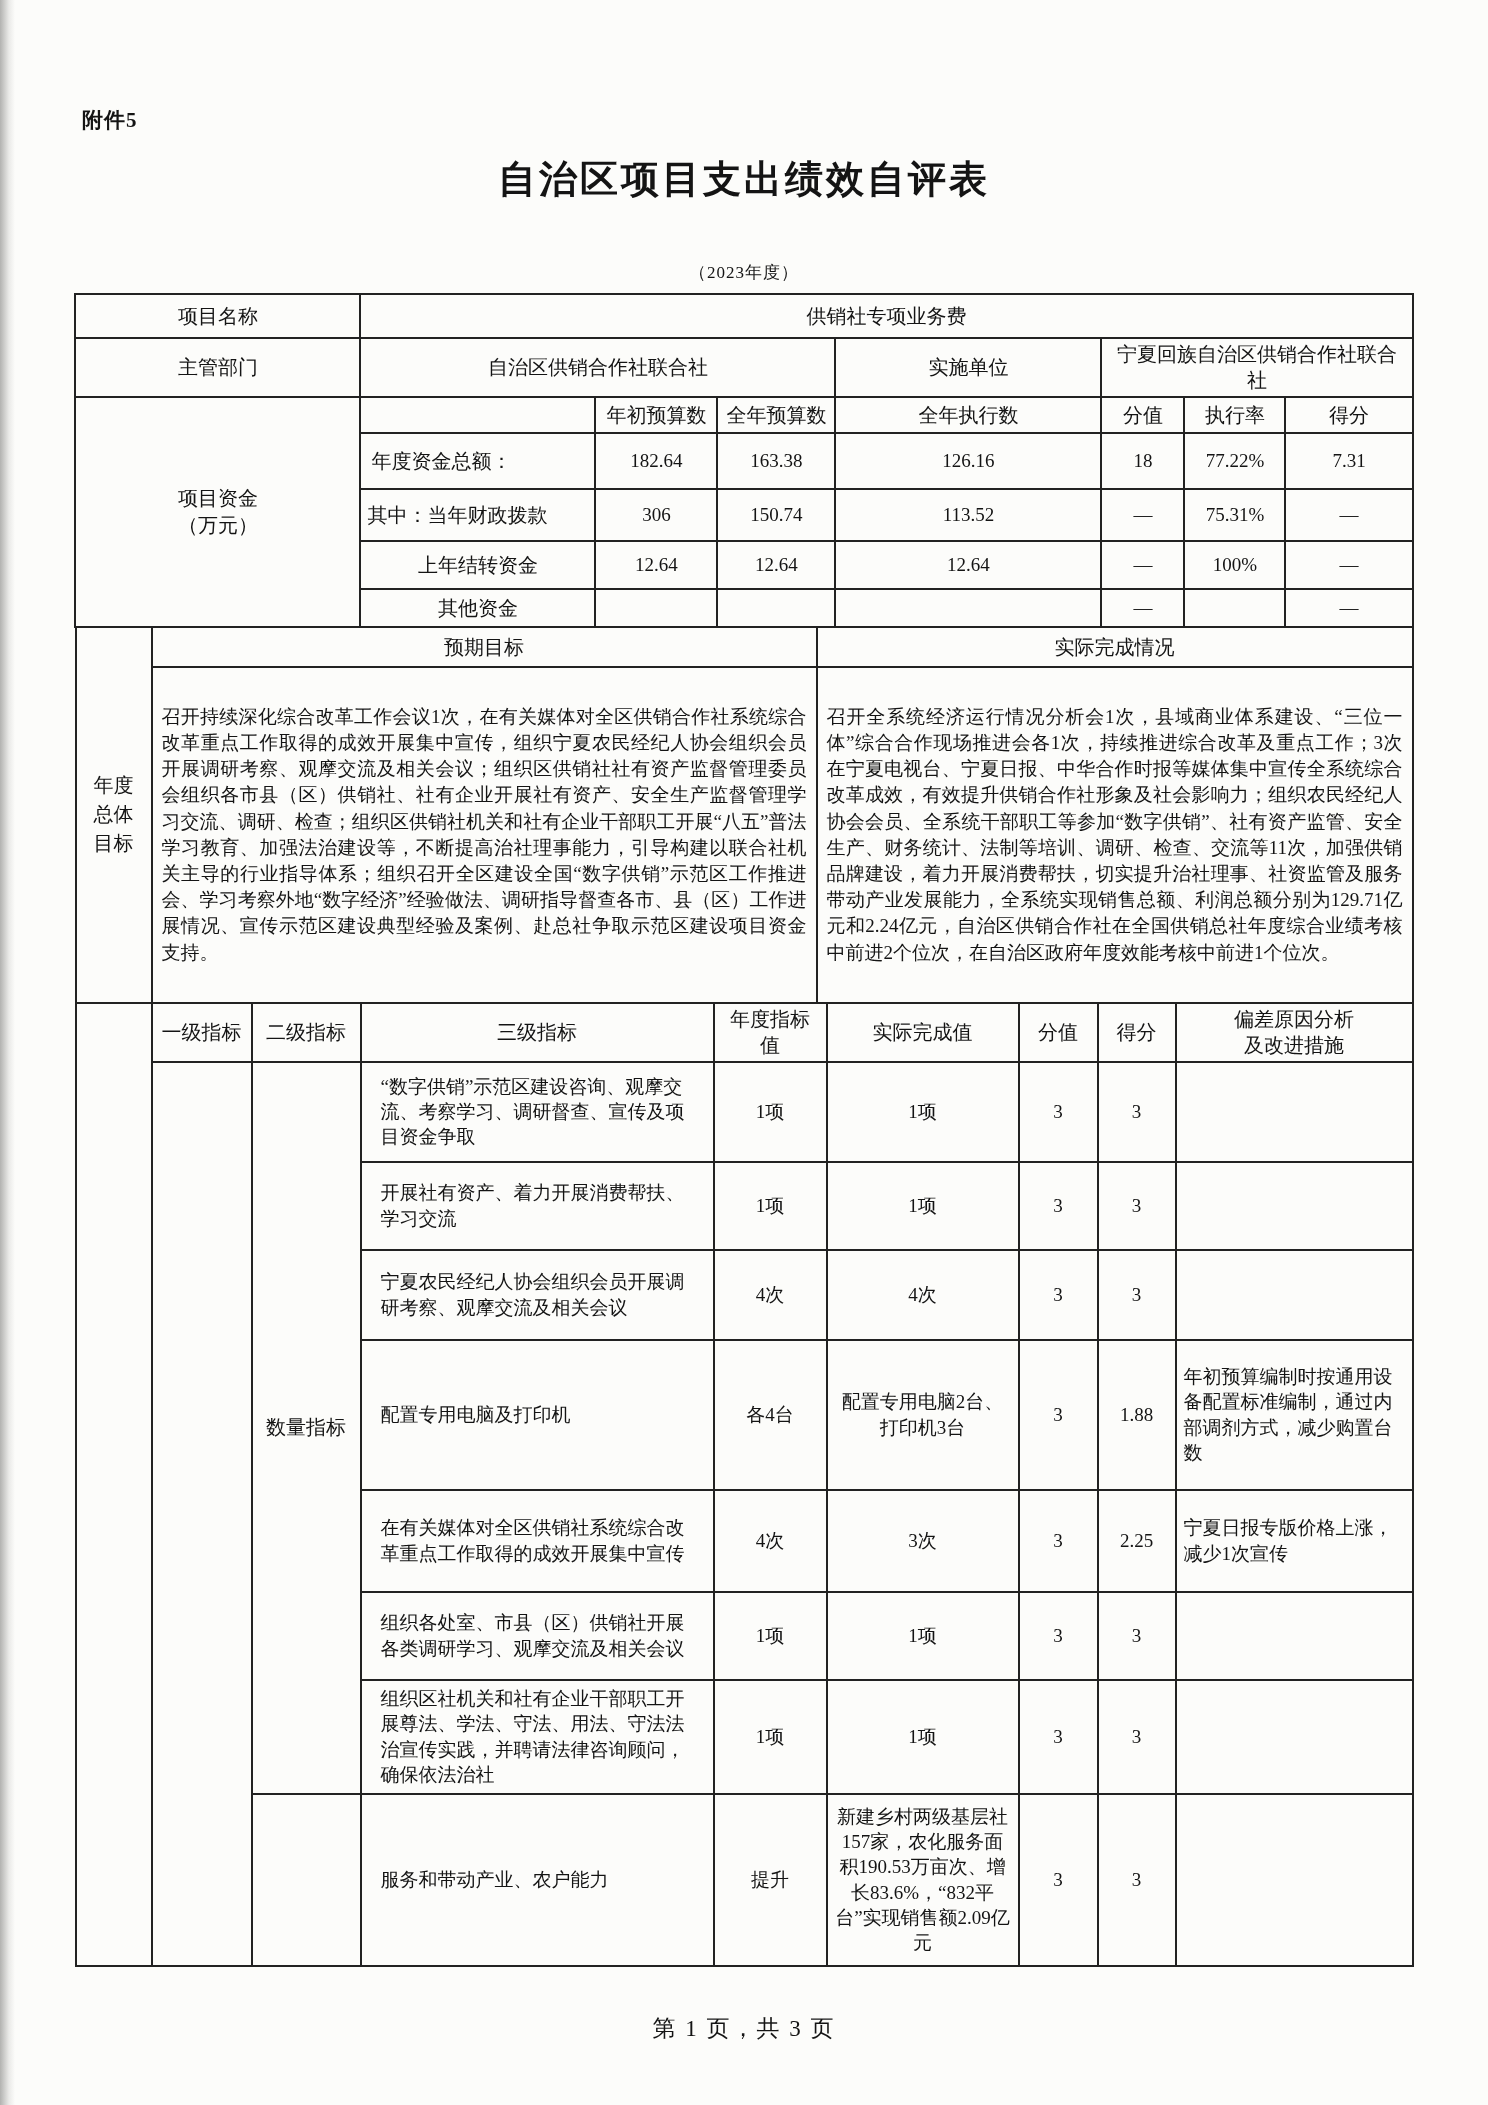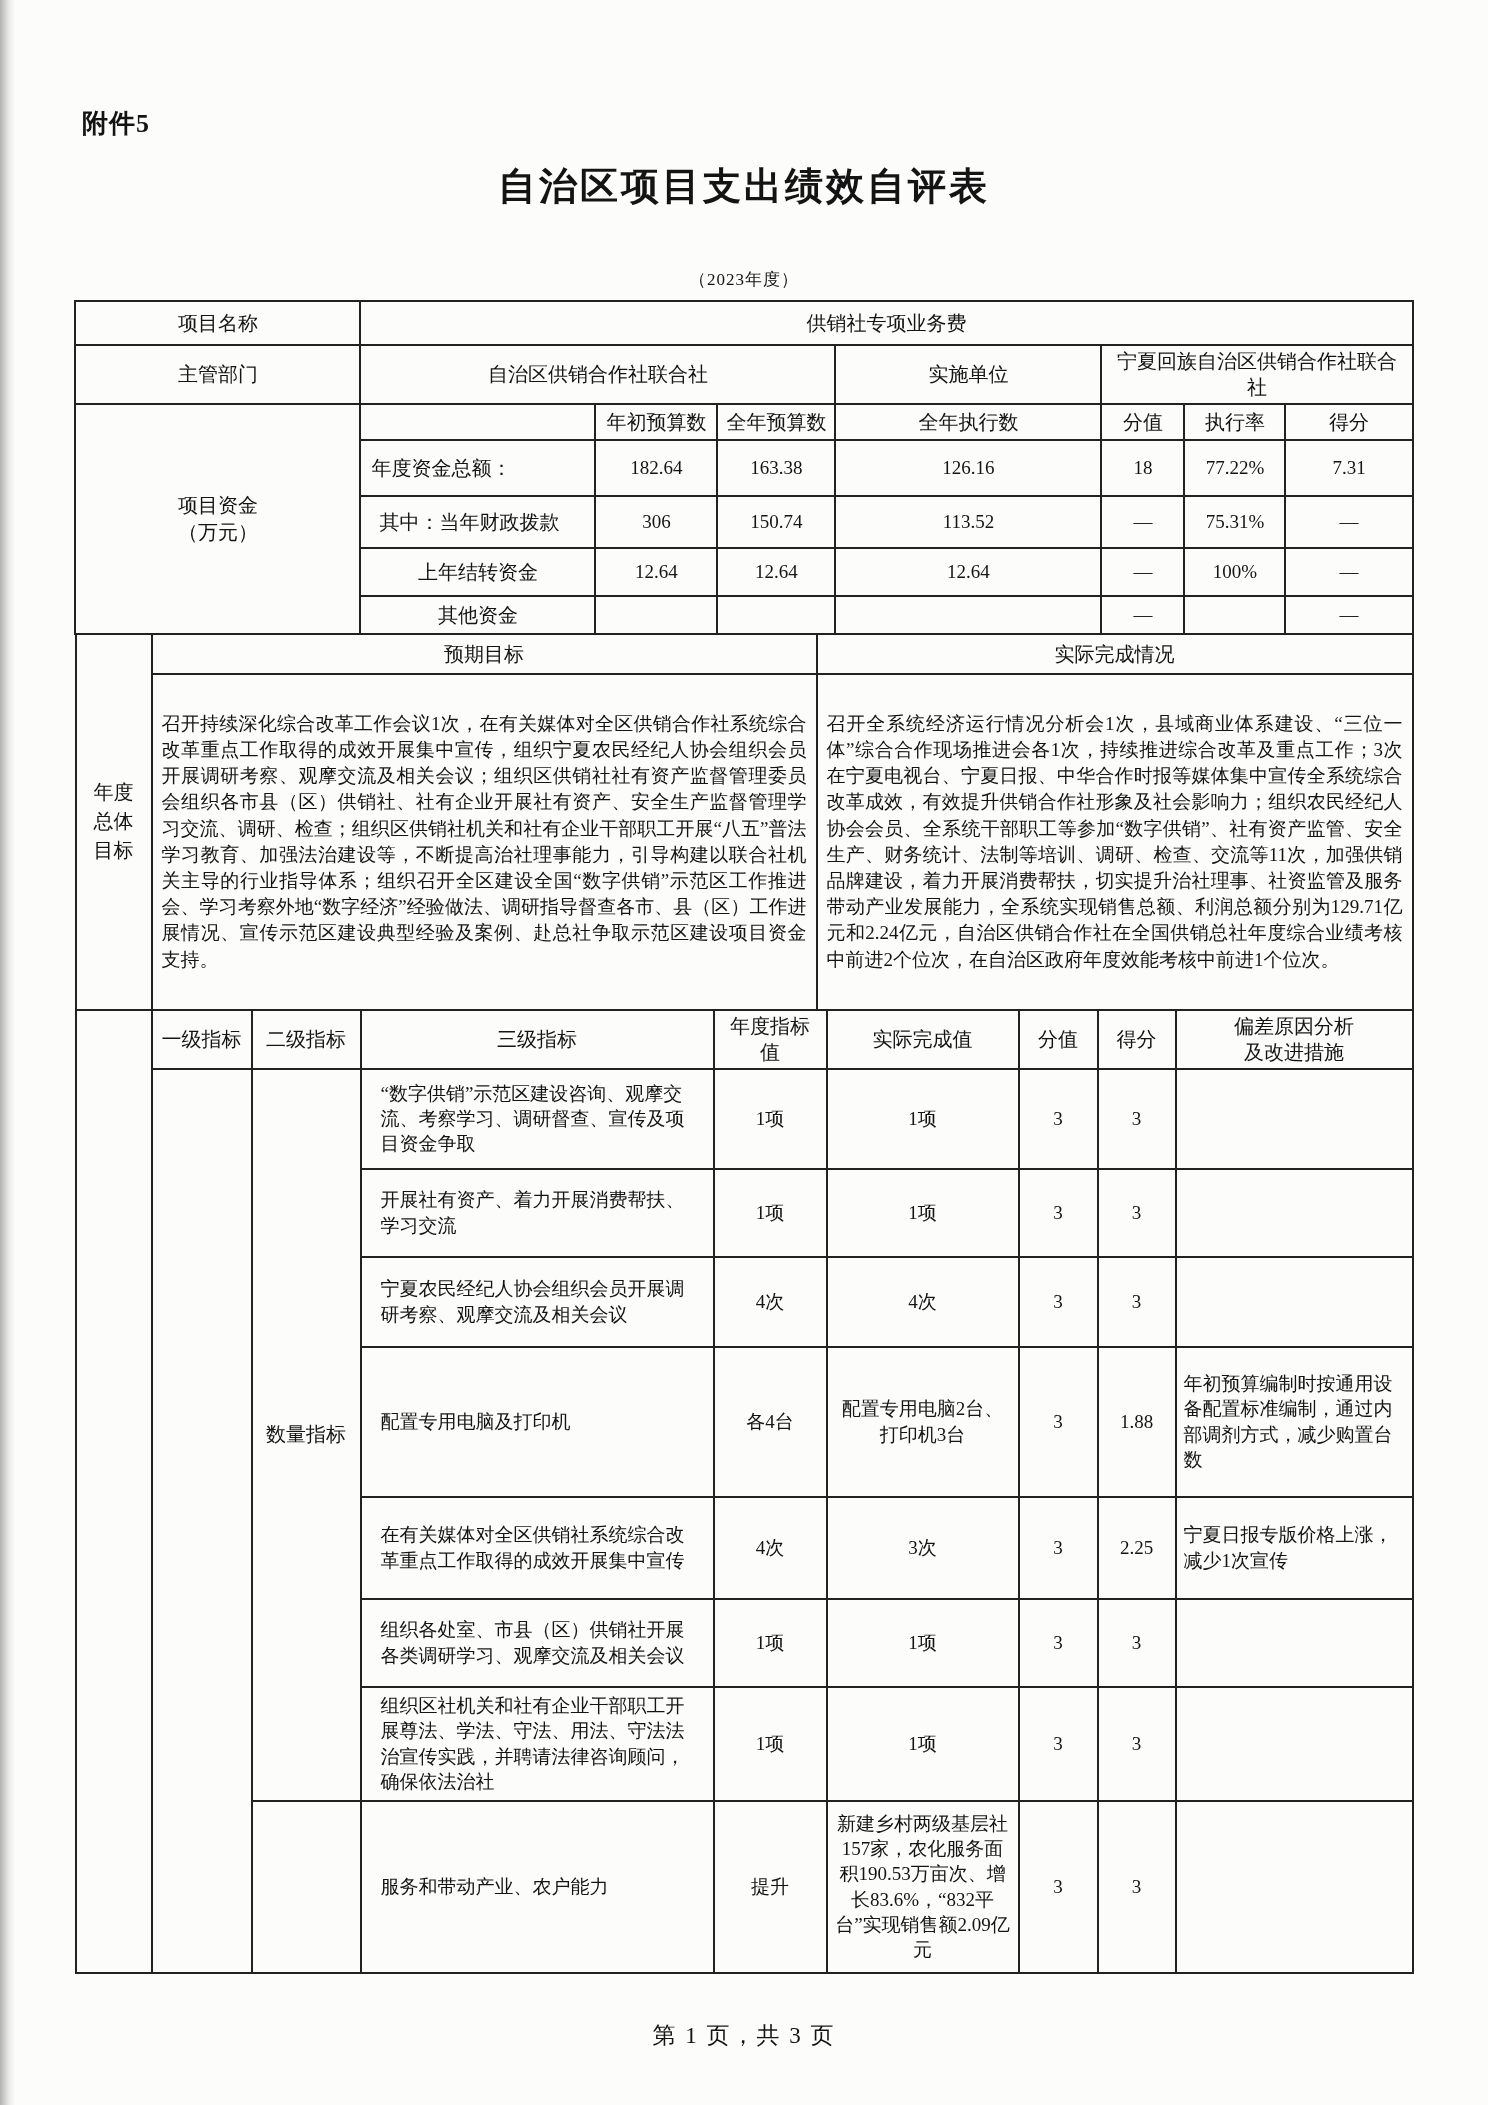--- a/index.html
+++ b/index.html
@@ -10,38 +10,38 @@
     background:#fcfcfa;
     font-family:"Liberation Serif","DejaVu Serif",serif;
     color:#141414;
     overflow:hidden;
   }
   .scan-edge {
     position:absolute; left:0; top:0; bottom:0; width:15px;
     background:linear-gradient(90deg, rgba(105,105,103,0.50), rgba(105,105,103,0.12) 60%, rgba(105,105,103,0) 100%);
     pointer-events:none;
   }
-  .attach { padding-top:106px; margin-left:82px; font-size:26px; font-weight:700; letter-spacing:1px; }
+  .attach { padding-top:106px; margin-left:82px; font-size:21px; font-weight:700; letter-spacing:1px; }
   .title  { margin-top:20px; text-align:center; font-size:38px; font-weight:700; letter-spacing:3px; }
   .subtitle { margin-top:56px; text-align:center; font-size:17px; letter-spacing:1px; }
 
   table { border-collapse:collapse; table-layout:fixed; width:1337px; margin:0 auto; }
   table.stacked { margin-top:-2px; }
   td {
     border:2px solid #222;
     text-align:center; vertical-align:middle;
     padding:2px 6px; font-size:20px; line-height:1.32;
     overflow:hidden;
   }
   td.small { font-size:19px; }
   td.left  { text-align:left; }
   td.just  { text-align:justify; }
   .prewrap { white-space:pre-line; }
   .pl10 { padding-left:10px; }
-  .pl18 { padding-left:18px; }
+  .pl18 { padding-left:6px; }
   .goaltext { font-size:19px; line-height:1.38; padding:24px 9px; }
   .vlabel { width:44px; margin:0 auto; line-height:1.45; }
   .l3cell { padding:4px 19px;font-family:Liberation Serif, serif; }
   .devcell { padding:4px 7px; }
   .hdr { font-size:20px; }
   .footer { margin-top:46px; text-align:center; font-size:23px; letter-spacing:2px; }
 </style>
 </head>
 <body>
 

